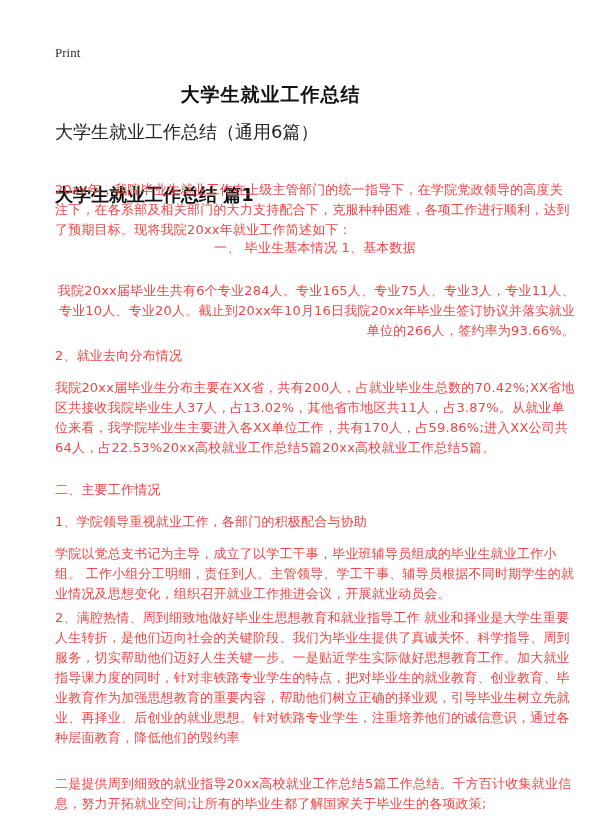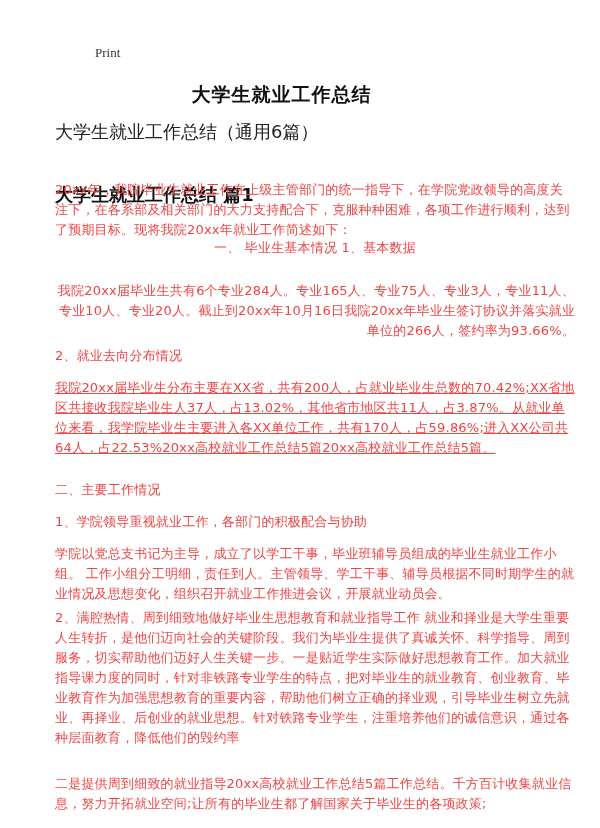--- a/index.html
+++ b/index.html
@@ -2,24 +2,24 @@
 <html><head>
 <meta charset="utf-8">
 <style>
   html, body { margin: 0; padding: 0; background: #ffffff; }
   body {
     width: 600px; height: 828px; overflow: hidden; position: relative;
     font-family: "DejaVu Sans", sans-serif; color: #1a1a1a;
   }
   .print {
     position: absolute; left: 55px; top: 45px;
-    font-family: "Liberation Serif", serif; font-size: 13px; color: #333; margin-left: 40px;
+    font-family: "Liberation Serif", serif; font-size: 13px; color: #333;
   }
   .title {
-    position: absolute; left: 11px; width: 541px; top: 82px; text-align: center;
+    position: absolute; left: 0; width: 541px; top: 82px; text-align: center;
     font-size: 19px; font-weight: bold; letter-spacing: 1px; color: #111;
   }
   .subtitle { position: absolute; left: 55px; top: 120px; font-size: 18px; color: #222; }
   .section-head { position: absolute; left: 55px; top: 151px; font-size: 18px; font-weight: bold; color: #111; margin-top: 32px; }
   .para {
     position: absolute; left: 55px; width: 520px;
     font-size: 13px; line-height: 20px; color: #ef4444; letter-spacing: 0.2px;
   }
 </style>
 </head>
@@ -27,18 +27,18 @@
 
 <div class="print">Print</div>
 <div class="title">大学生就业工作总结</div>
 <div class="subtitle">大学生就业工作总结（通用6篇）</div>
 <div class="section-head">大学生就业工作总结 篇1</div>
 
 <div class="para" style="top:180px;">20xx年，我院毕业生就业工作在上级主管部门的统一指导下，在学院党政领导的高度关注下，在各系部及相关部门的大力支持配合下，克服种种困难，各项工作进行顺利，达到了预期目标。现将我院20xx年就业工作简述如下：</div>
 <div class="para" style="top:238px;text-align:center;">一、 毕业生基本情况 1、基本数据</div>
 <div class="para" style="top:281px;text-align:right;">我院20xx届毕业生共有6个专业284人。专业165人、专业75人、专业3人，专业11人、专业10人、专业20人。截止到20xx年10月16日我院20xx年毕业生签订协议并落实就业单位的266人，签约率为93.66%。</div>
 <div class="para" style="top:346px;">2、就业去向分布情况</div>
-<div class="para" style="top:378px;text-decoration:underline;">我院20xx届毕业生分布主要在XX省，共有200人，占就业毕业生总数的70.42%;XX省地区共接收我院毕业生人37人，占13.02%，其他省市地区共11人，占3.87%。从就业单位来看，我学院毕业生主要进入各XX单位工作，共有170人，占59.86%;进入XX公司共64人，占22.53%20xx高校就业工作总结5篇20xx高校就业工作总结5篇。</div>
+<div class="para" style="top:378px;">我院20xx届毕业生分布主要在XX省，共有200人，占就业毕业生总数的70.42%;XX省地区共接收我院毕业生人37人，占13.02%，其他省市地区共11人，占3.87%。从就业单位来看，我学院毕业生主要进入各XX单位工作，共有170人，占59.86%;进入XX公司共64人，占22.53%20xx高校就业工作总结5篇20xx高校就业工作总结5篇。</div>
 <div class="para" style="top:480px;">二、主要工作情况</div>
 <div class="para" style="top:512px;">1、学院领导重视就业工作，各部门的积极配合与协助</div>
 <div class="para" style="top:544px;">学院以党总支书记为主导，成立了以学工干事，毕业班辅导员组成的毕业生就业工作小组。 工作小组分工明细，责任到人。主管领导、学工干事、辅导员根据不同时期学生的就业情况及思想变化，组织召开就业工作推进会议，开展就业动员会。</div>
 <div class="para" style="top:608px;">2、满腔热情、周到细致地做好毕业生思想教育和就业指导工作 就业和择业是大学生重要人生转折，是他们迈向社会的关键阶段。我们为毕业生提供了真诚关怀、科学指导、周到服务，切实帮助他们迈好人生关键一步。一是贴近学生实际做好思想教育工作。加大就业指导课力度的同时，针对非铁路专业学生的特点，把对毕业生的就业教育、创业教育、毕业教育作为加强思想教育的重要内容，帮助他们树立正确的择业观，引导毕业生树立先就业、再择业、后创业的就业思想。针对铁路专业学生，注重培养他们的诚信意识，通过各种层面教育，降低他们的毁约率</div>
 <div class="para" style="top:742px;margin-top:32px;">二是提供周到细致的就业指导20xx高校就业工作总结5篇工作总结。千方百计收集就业信息，努力开拓就业空间;让所有的毕业生都了解国家关于毕业生的各项政策;</div>
 
 </body></html>

